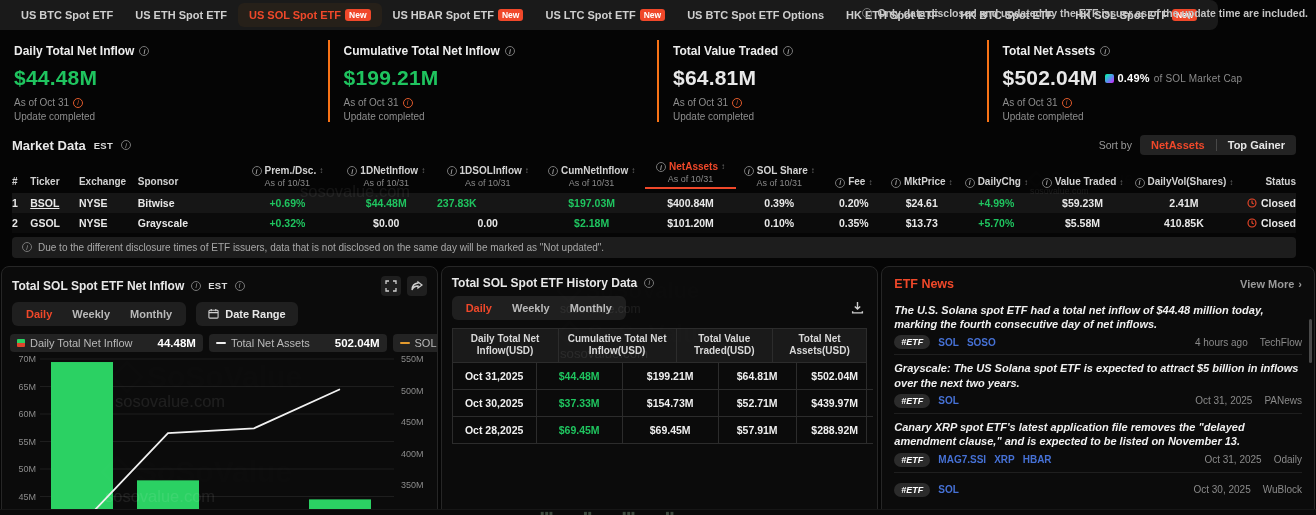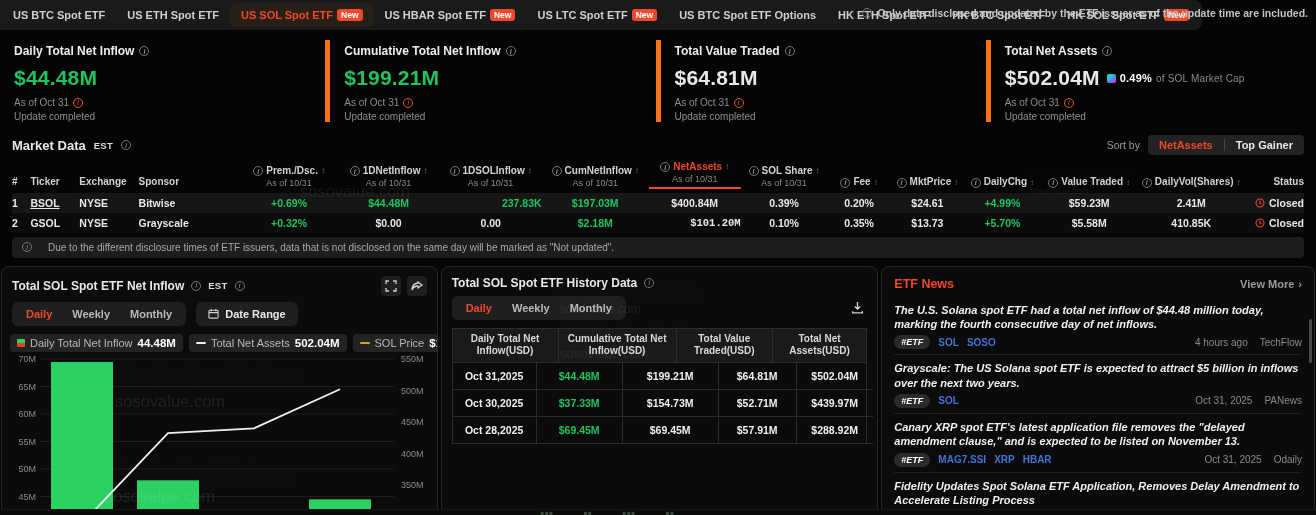--- a/index.html
+++ b/index.html
@@ -10,46 +10,46 @@
   
   .i-ic { display:inline-flex; width:10px; height:10px; border:1px solid #777;
     border-radius:50%; align-items:center; justify-content:center; flex:0 0 auto;
     font-size:7px; color:#9a9a9a; font-style:italic; line-height:1; }
   .i-ic::before { content:"i"; }
   .i-ic.o { border-color:#e05a2b; color:#e05a2b; }
 
   
   .topbar { display:flex; align-items:center; height:30px; position:relative; }
   .tabstrip { display:flex; align-items:center; height:30px; background:#1a1a1a;
-    border-radius:0 8px 8px 0; padding:0 2px; }
+    border-radius:0 8px 8px 0; padding:0 10px; }
   .ntab { display:flex; align-items:center; gap:4px; padding:0 11px; height:24px;
     font-size:11px; font-weight:bold; color:#cfcfcf; cursor:pointer; white-space:nowrap;
     border-radius:6px; }
   .ntab.active { color:#f0482a; background:#262019; }
   .badge-new { background:#f0482a; color:#fff; font-size:8.5px; font-weight:bold;
     padding:1.5px 4px; border-radius:3px; line-height:1; }
   .topnote { position:absolute; right:8px; top:7px; display:flex; gap:5px; align-items:center;
     font-size:10.5px; font-weight:bold; color:#c3c3c3; }
 
   
   .stats { display:flex; padding:10px 0 4px 0; }
-  .scard { flex:1; padding:4px 14px 0 14px; border-left:5px solid #f97316; }
+  .scard { flex:1; padding:4px 14px 0 14px; border-left:2px solid #f97316; }
   .scard:first-child { border-left:none; }
   .sc-title { display:flex; align-items:center; gap:5px; font-size:12px; font-weight:bold; color:#ededed; }
   .sc-val { font-size:21px; font-weight:bold; margin:8px 0 7px 0; letter-spacing:.2px; display:flex; align-items:center; gap:7px; }
   .sc-val.green { color:#1fc45f; }
   .sc-extra { display:flex; align-items:center; gap:4px; font-size:11px; font-weight:bold; color:#fff; }
   .sol-ic { width:9px; height:9px; border-radius:2px;
     background:linear-gradient(135deg,#00ffa3,#5b8def 55%,#dc1fff); }
   .sc-extra .suf { color:#8b8b8b; font-weight:normal; font-size:10px; }
   .sc-asof { display:flex; align-items:center; gap:4px; font-size:10px; color:#8d8d8d; }
   .sc-upd { font-size:10px; color:#8d8d8d; margin-top:3px; }
 
   
-  .market { padding:6px 12px 0 12px; position:relative; }
+  .market { padding:6px 20px 0 12px; position:relative; }
   .market-head { display:flex; justify-content:space-between; align-items:center; height:26px; }
   .mh-left { display:flex; align-items:center; gap:8px; }
   .mtitle { font-size:13px; font-weight:bold; }
   .est { font-size:9.5px; font-weight:bold; color:#dcdcdc; letter-spacing:.3px; }
   .mh-right { display:flex; align-items:center; gap:8px; }
   .sortby { font-size:10.5px; color:#9a9a9a; }
   .sortpill { display:flex; align-items:center; background:#232323; border-radius:4px; overflow:hidden; }
   .sortopt { padding:4px 11px; font-size:11px; font-weight:bold; color:#e6e6e6; cursor:pointer; }
   .sortopt.active { color:#f0482a; }
   .sortdiv { width:1px; height:12px; background:#484848; }
@@ -63,21 +63,21 @@
   .mth.sel .h1 { color:#f0482a; }
   .mth.sel { border-bottom:2px solid #f0482a; padding-bottom:2px; }
   .c-left { text-align:left; } .c-left .h1 { justify-content:flex-start; }
   .c-right { text-align:right; } .c-right .h1 { justify-content:flex-end; }
   .mtr { display:flex; align-items:center; height:20px; font-size:10.5px; font-weight:bold; }
   .mtr:nth-child(odd) { background:#161616; }
   .mtr:nth-child(even) { background:#0b0b0b; }
   .mtd { white-space:nowrap; }
   .mtd.green { color:#1fc45f; }
   .mtd.status { display:flex; align-items:center; gap:4px; justify-content:flex-end; }
-  .mnote { display:flex; align-items:center; gap:16px; background:#1d1d1d; border-radius:4px;
+  .mnote { display:flex; align-items:center; gap:6px; background:#1d1d1d; border-radius:4px;
     margin-top:4px; padding:5px 10px; font-size:10px; color:#a8a8a8; }
 
   
   .panels { display:flex; gap:3px; margin-top:8px; padding:0 1px; }
   .panel { border:1px solid #262626; border-radius:8px; background:#0b0b0b; height:276px;
     position:relative; overflow:hidden; }
   .panel.left { width:437px; }
   .panel.mid { width:438px; }
   .panel.right { width:434px; }
 
@@ -91,21 +91,21 @@
   .tabsrow { display:flex; align-items:center; gap:10px; padding:2px 10px 6px 10px; }
   .pillgroup { display:flex; background:#1f1f1f; border-radius:6px; padding:3px 4px; }
   .ptab { font-size:11px; font-weight:bold; color:#b9b9b9; padding:3px 10px; cursor:pointer; }
   .ptab.active { color:#f0482a; }
   .daterange { display:flex; align-items:center; gap:6px; background:#1f1f1f; border-radius:6px;
     padding:6px 12px; font-size:11px; font-weight:bold; color:#e8e8e8; cursor:pointer; }
 
   .legendrow { display:flex; gap:6px; padding:2px 8px 4px 8px; }
   .lchip { display:flex; align-items:center; gap:5px; background:#232323; border-radius:4px;
     padding:3px 7px; font-size:11px; color:#b9b9b9; white-space:nowrap; }
-  .lchip b { color:#fff; font-size:11.5px; }
+  .lchip b { color:#fff; font-size:11.5px;margin-left:20px; }
   .lg-bar { width:8px; height:8px; border-radius:1px;
     background:linear-gradient(180deg,#2bd163 55%,#e0452c 55%); }
   .lg-line { width:10px; height:2.5px; border-radius:2px; }
 
   .chartwrap { position:absolute; left:0; top:75px; }
 
   
   .dl { margin-left:auto; }
   .htable { margin:2px 10px 0 10px; border:1px solid #2c2c2c; border-bottom:none; }
   .hrow { display:flex; }
@@ -380,21 +380,21 @@
           </div>
         </div>
       <div id="mtrows">
           <div class="mtr">
             <div class="mtd c-left" style="flex: 18 0 18px; text-align: left;">1</div>
             <div class="mtd c-left" style="flex: 48 0 48px; text-align: left; text-decoration: underline;">BSOL</div>
             <div class="mtd c-left" style="flex: 58 0 58px; text-align: left;">NYSE</div>
             <div class="mtd c-left" style="flex: 100 0 100px; text-align: left;">Bitwise</div>
             <div class="mtd green" style="flex: 95 0 95px; text-align: center;">+0.69%</div>
             <div class="mtd green" style="flex: 100 0 100px; text-align: center;">$44.48M</div>
-            <div class="mtd green" style="flex: 100 0 100px; text-align: right;">237.83K</div>
+            <div class="mtd green" style="flex: 100 0 100px; text-align: left;">237.83K</div>
             <div class="mtd green" style="flex: 105 0 105px; text-align: center;">$197.03M</div>
             <div class="mtd" style="flex: 90 0 90px; text-align: center;">$400.84M</div>
             <div class="mtd" style="flex: 85 0 85px; text-align: center;">0.39%</div>
             <div class="mtd" style="flex: 62 0 62px; text-align: center;">0.20%</div>
             <div class="mtd" style="flex: 72 0 72px; text-align: center;">$24.61</div>
             <div class="mtd green" style="flex: 75 0 75px; text-align: center;">+4.99%</div>
             <div class="mtd" style="flex: 95 0 95px; text-align: center;">$59.23M</div>
             <div class="mtd" style="flex: 105 0 105px; text-align: center;">2.41M</div>
             <div class="mtd c-right status" style="flex: 58 0 58px; text-align: right;">
               <svg width="10" height="10" viewBox="0 0 10 10" style="stroke:#f0482a;fill:none;stroke-width:1.1">
@@ -406,21 +406,21 @@
           </div>
           <div class="mtr">
             <div class="mtd c-left" style="flex: 18 0 18px; text-align: left;">2</div>
             <div class="mtd c-left" style="flex: 48 0 48px; text-align: left;">GSOL</div>
             <div class="mtd c-left" style="flex: 58 0 58px; text-align: left;">NYSE</div>
             <div class="mtd c-left" style="flex: 100 0 100px; text-align: left;">Grayscale</div>
             <div class="mtd green" style="flex: 95 0 95px; text-align: center;">+0.32%</div>
             <div class="mtd" style="flex: 100 0 100px; text-align: center;">$0.00</div>
             <div class="mtd" style="flex: 100 0 100px; text-align: center;">0.00</div>
             <div class="mtd green" style="flex: 105 0 105px; text-align: center;">$2.18M</div>
-            <div class="mtd" style="flex: 90 0 90px; text-align: right; font-family: Liberation Mono, monospace;">$101.20M</div>
+            <div class="mtd" style="flex: 90 0 90px; text-align: center;">$101.20M</div>
             <div class="mtd" style="flex: 85 0 85px; text-align: center;">0.10%</div>
             <div class="mtd" style="flex: 62 0 62px; text-align: center;">0.35%</div>
             <div class="mtd" style="flex: 72 0 72px; text-align: center;">$13.73</div>
             <div class="mtd green" style="flex: 75 0 75px; text-align: center;">+5.70%</div>
             <div class="mtd" style="flex: 95 0 95px; text-align: center;">$5.58M</div>
             <div class="mtd" style="flex: 105 0 105px; text-align: center;">410.85K</div>
             <div class="mtd c-right status" style="flex: 58 0 58px; text-align: right;">
               <svg width="10" height="10" viewBox="0 0 10 10" style="stroke:#f0482a;fill:none;stroke-width:1.1">
                 <circle cx="5" cy="5" r="4"></circle>
                 <path d="M5 2.6V5l1.7 1"></path>
@@ -608,21 +608,20 @@
               <span class="ntag">MAG7.SSI</span>
               <span class="ntag">XRP</span>
               <span class="ntag">HBAR</span>
               <span class="nright">
                 <span>Oct 31, 2025</span>
                 <span>Odaily</span>
               </span>
             </div>
           </div>
           <div class="nitem">
-            <div class="nhead">Fidelity Updates Spot Solana ETF Application, Removes Delay Amendment to Accelerate Listing Process</div>
             <div class="nmeta">
               <span class="etfpill">#ETF</span>
               <span class="ntag">SOL</span>
               <span class="nright">
                 <span>Oct 30, 2025</span>
                 <span>WuBlock</span>
               </span>
             </div>
           </div>
         </div>

